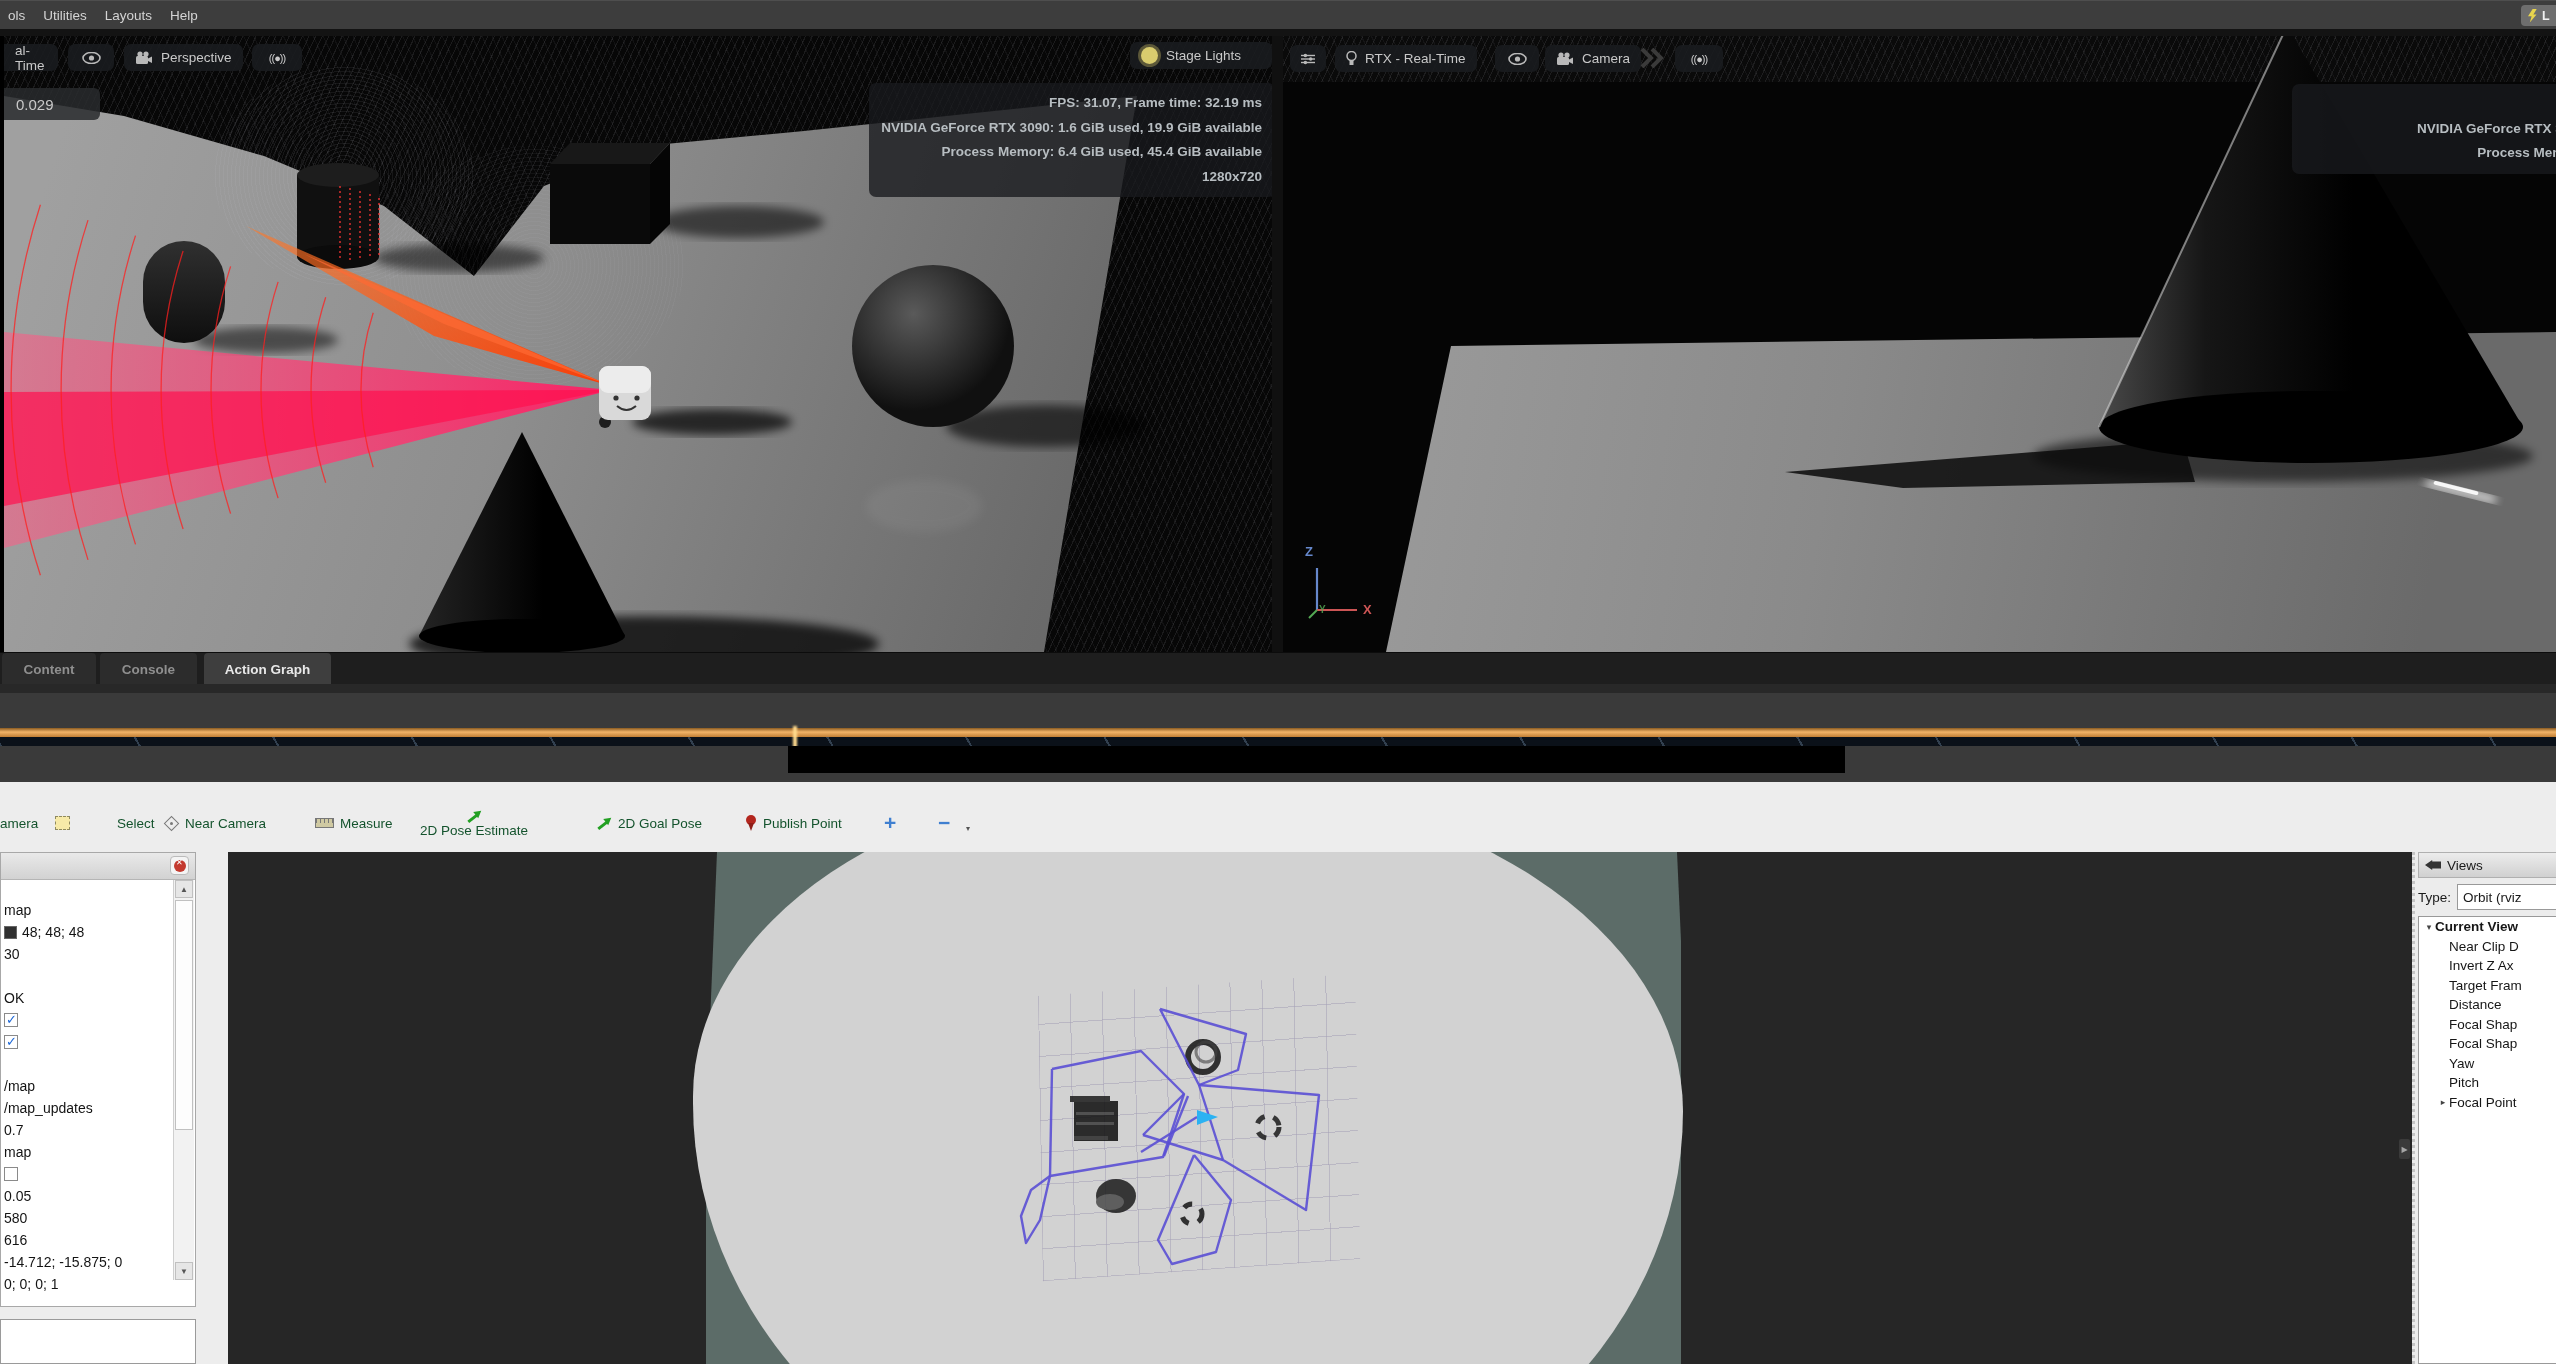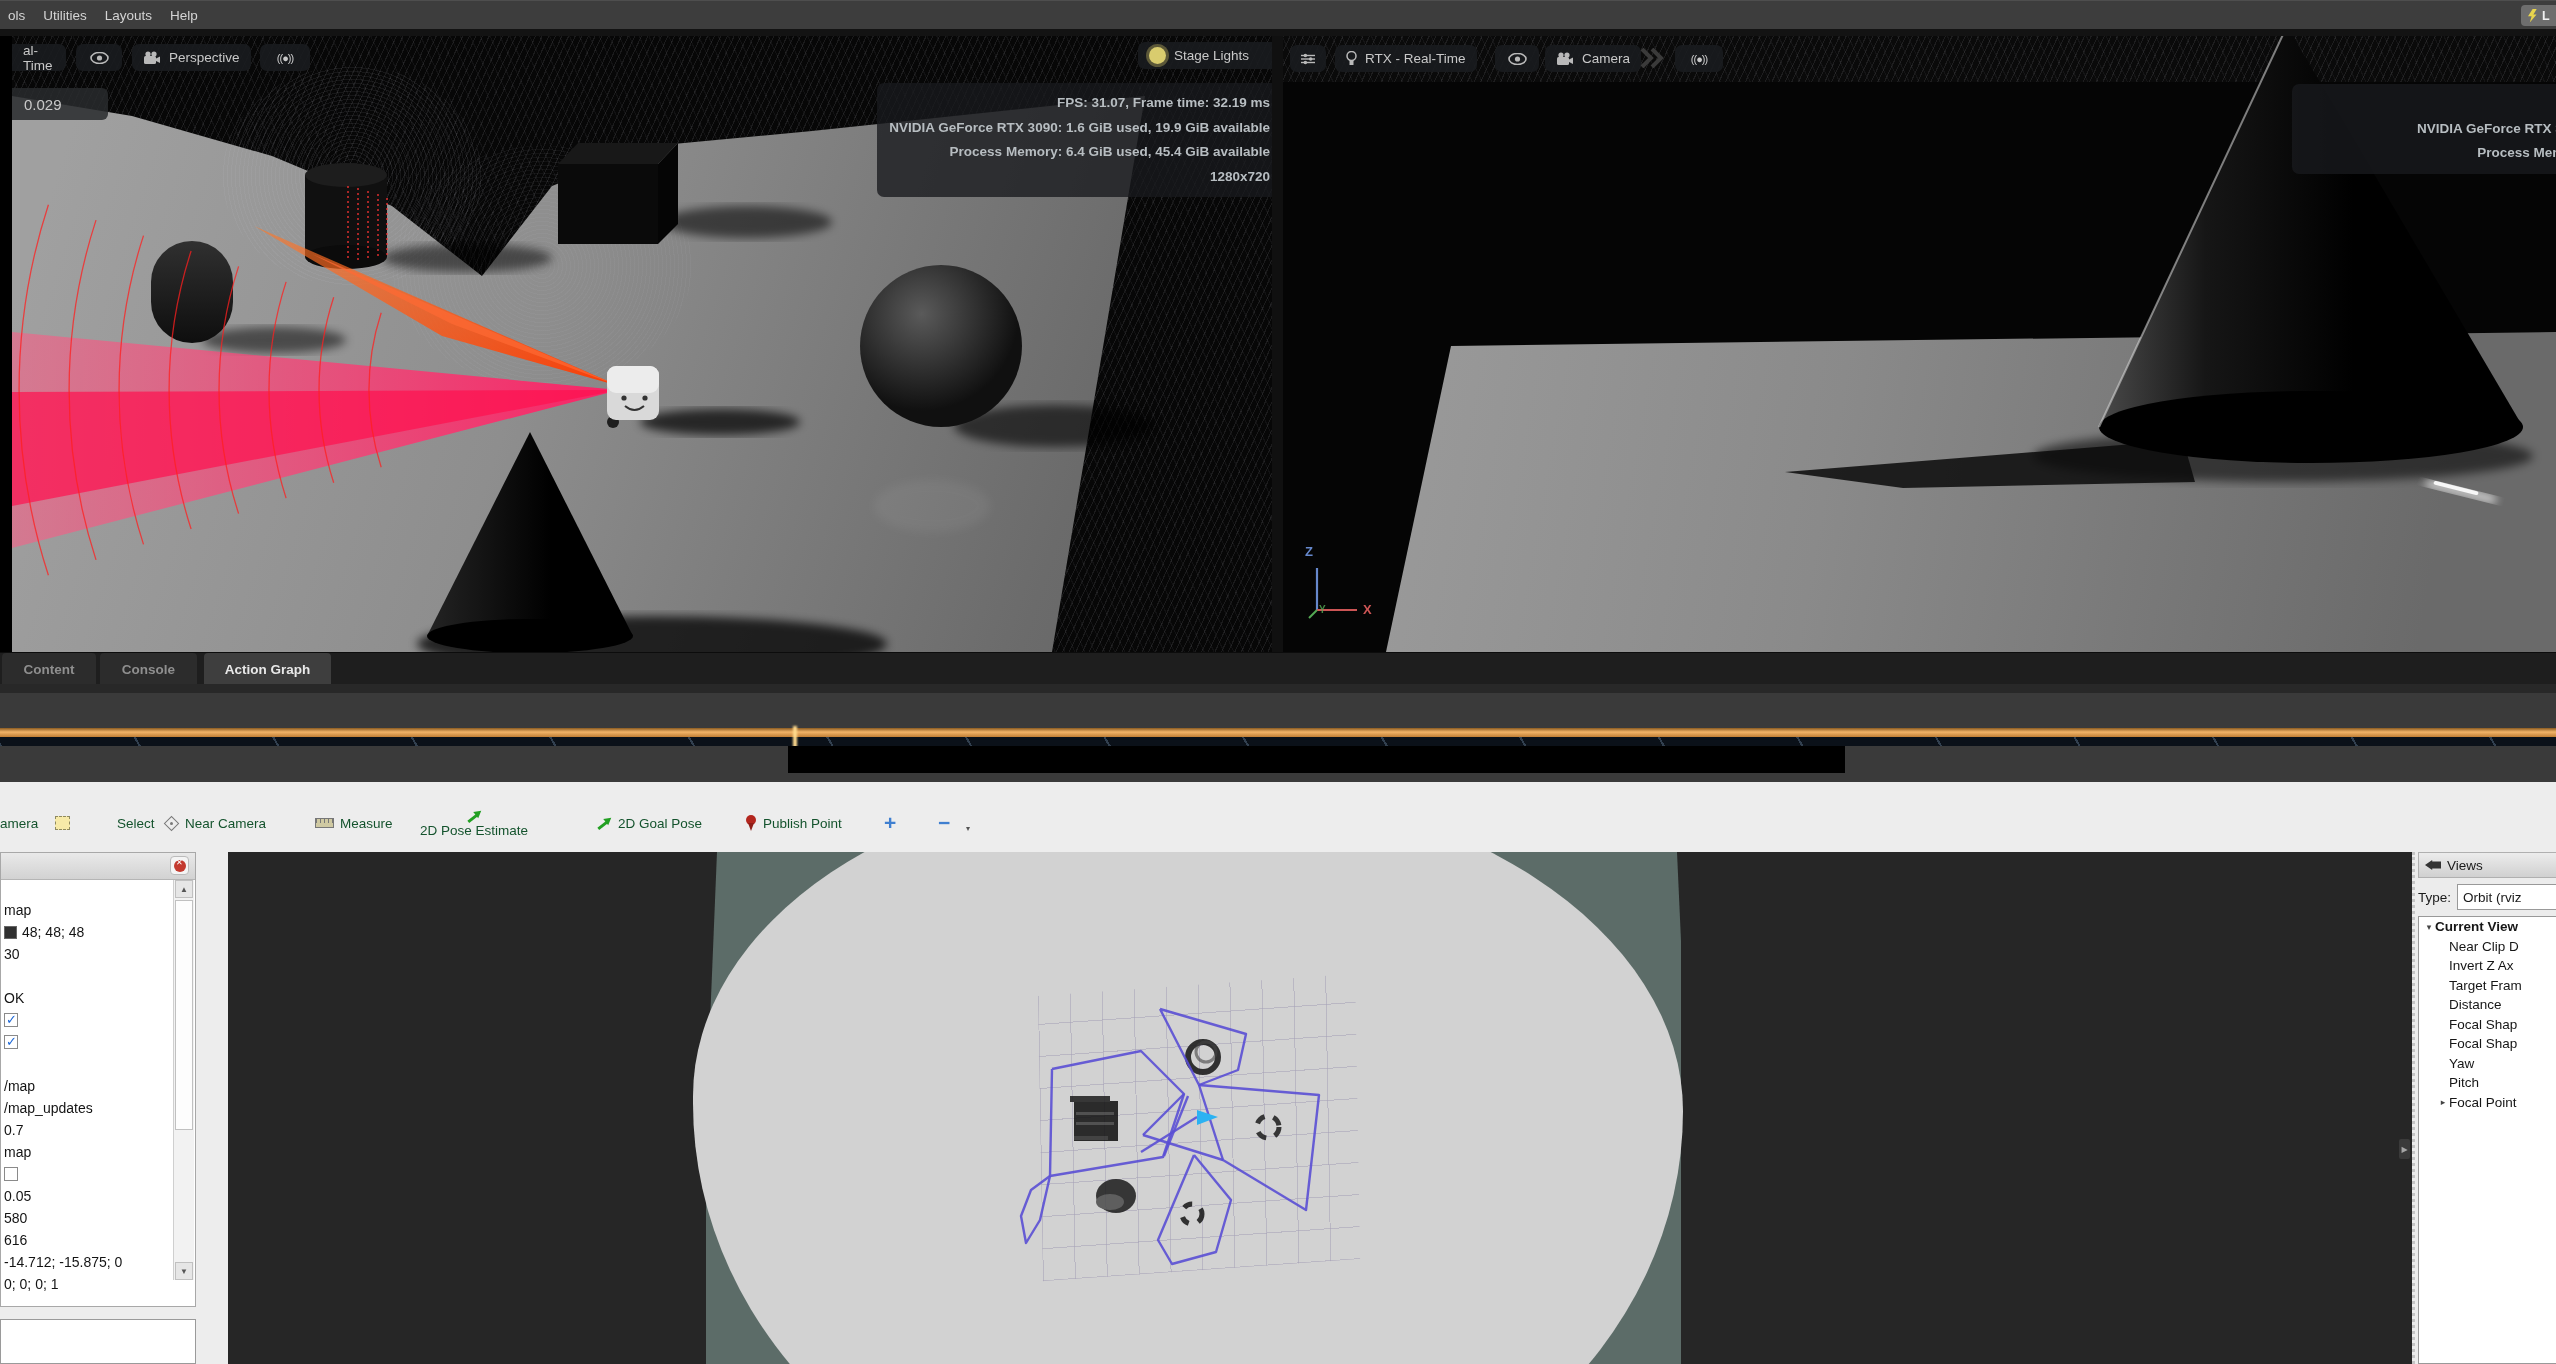--- a/index.html
+++ b/index.html
@@ -12,21 +12,21 @@
            display:flex;align-items:center;gap:18px;padding-left:8px;box-sizing:border-box;}
   .menu-item{color:#d4d4d4;font-size:13.5px;cursor:default;}
   #live-pill{position:absolute;left:2521px;top:4px;width:72px;height:21px;background:#6e6e6e;
              border-radius:4px;display:flex;align-items:center;gap:5px;padding-left:7px;box-sizing:border-box;}
   #bolt{width:9px;height:14px;background:#e8d44d;clip-path:polygon(55% 0,100% 0,60% 42%,95% 42%,20% 100%,40% 55%,0 55%);}
   #live-pill span{color:#f0f0f0;font-size:12.5px;font-weight:bold;}
   #seam{left:0;top:29px;width:2556px;height:7px;background:#131313;}
 
   
   #viewports{left:0;top:36px;width:2556px;height:616px;background:#000;}
-  #vp-left{left:12px;top:0;width:1272px;height:616px;overflow:hidden;
+  #vp-left{left:4px;top:0;width:1272px;height:616px;overflow:hidden;
            background:linear-gradient(108deg,#a0a0a0 6%,#8e8e8e 42%,#6b6b6b 82%,#606060 100%);}
   #vp-div{left:1272px;top:0;width:11px;height:616px;background:#101010;}
   #vp-right{left:1283px;top:0;width:1273px;height:616px;background:#050505;overflow:hidden;}
 
   .hatch{background-image:
       repeating-linear-gradient(115deg,rgba(205,205,215,.10) 0 1px,transparent 1px 6px),
       repeating-linear-gradient(65deg,rgba(160,160,175,.07) 0 1px,transparent 1px 9px);}
   #backdrop-left{left:0;top:0;width:1272px;height:616px;background-color:#070707;
       clip-path:polygon(0 0,1272px 0,1272px 616px,1040px 616px,1133px 60px,800px 95px,640px 110px,540px 150px,470px 240px,380px 170px,260px 120px,120px 80px,0 60px);}
   .moire{border-radius:50%;opacity:.5;

